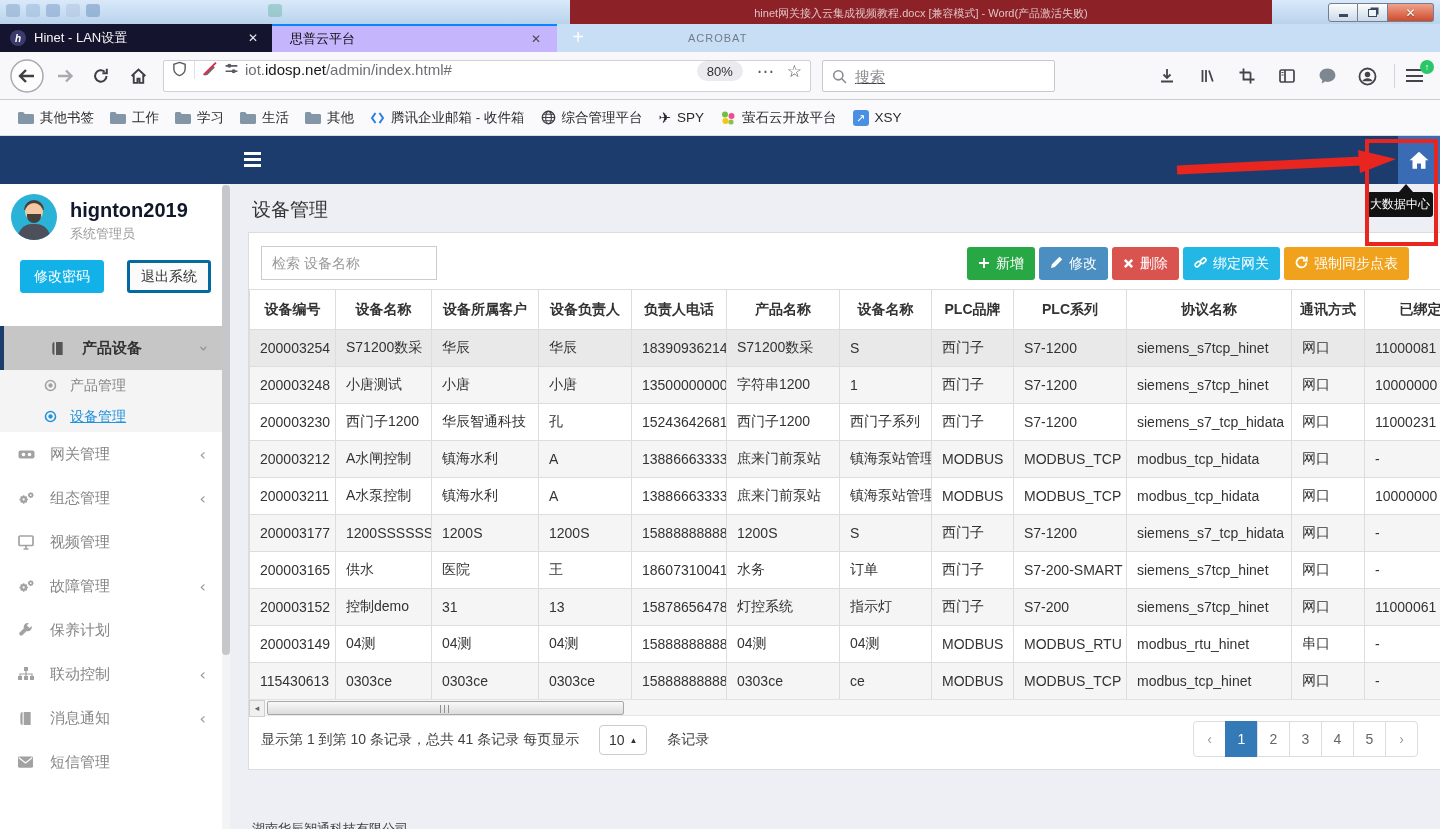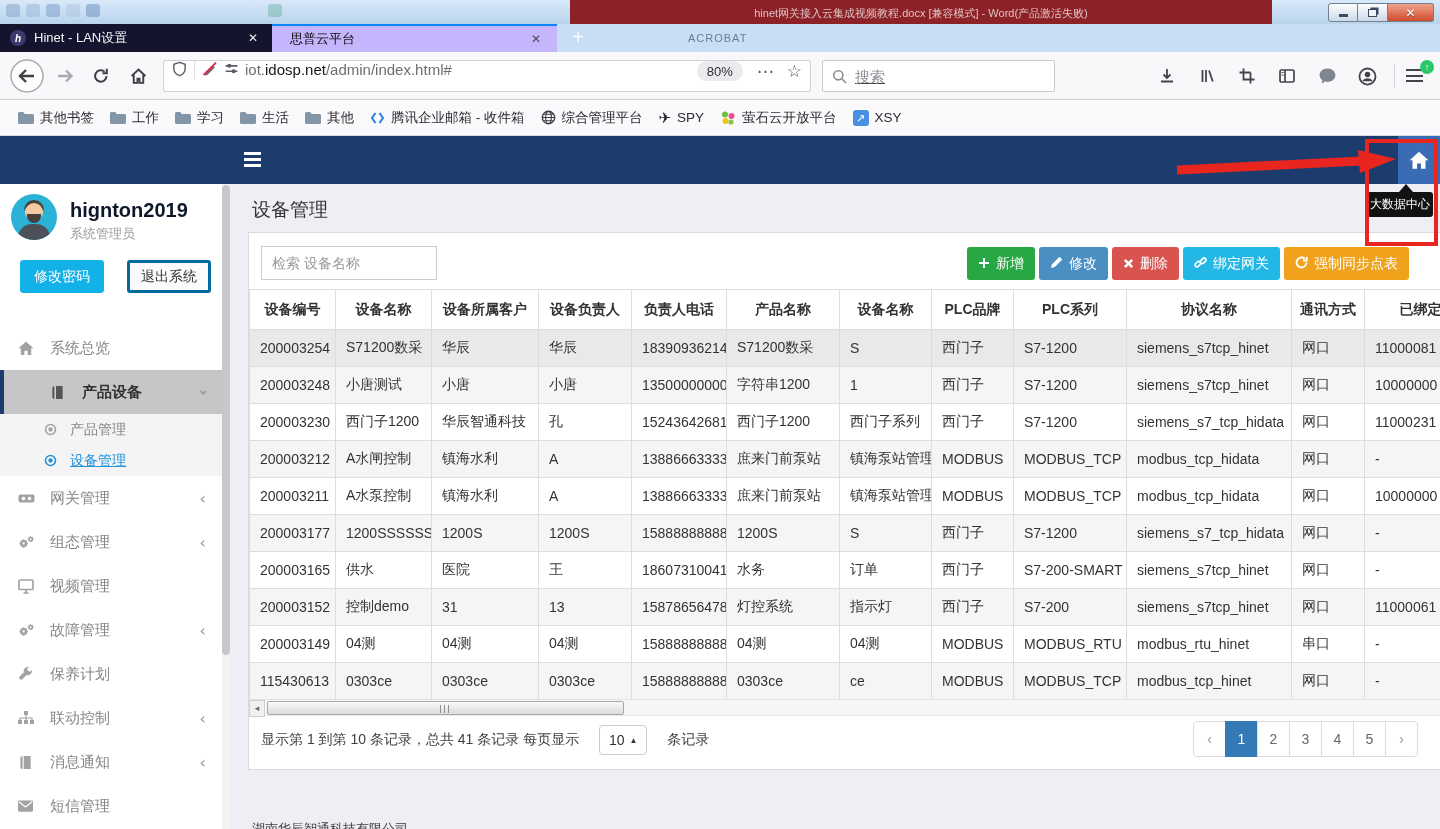--- a/index.html
+++ b/index.html
@@ -416,28 +416,20 @@
         <div class="av-head"></div>
         <div class="av-beard"></div>
     </div>
     <div class="sb-name">hignton2019</div>
     <div class="sb-role">系统管理员</div>
     <div class="sb-actions" id="sb-actions">
         <div class="sb-btn primary">修改密码</div>
         <div class="sb-btn default">退出系统</div>
       </div>
     <div class="menu" id="sidebar-menu">
-        <div class="menu-item">
-          <span class="m-ic">
-            <svg width="16" height="15" viewBox="0 0 16 15">
-              <path d="M8 0.5 L15.5 7.3 H13.2 V14 H9.6 V9.8 H6.4 V14 H2.8 V7.3 H0.5 Z" fill="currentColor"></path>
-            </svg>
-          </span>
-          <span class="m-label">系统总览</span>
-        </div>
         <div class="menu-item active-parent">
           <span class="m-ic">
             <svg width="15" height="15" viewBox="0 0 16 16">
               <path d="M5 1 h8.5 v14 H5 a2.5 2.5 0 0 1 -2.5-2.5 v-9 A2.5 2.5 0 0 1 5 1z" fill="currentColor"></path>
               <path d="M5.5 1 v14" stroke="#fff" stroke-width="1.2"></path>
             </svg>
           </span>
           <span class="m-label">产品设备</span>
           <span class="m-chev down">‹</span>
         </div>

